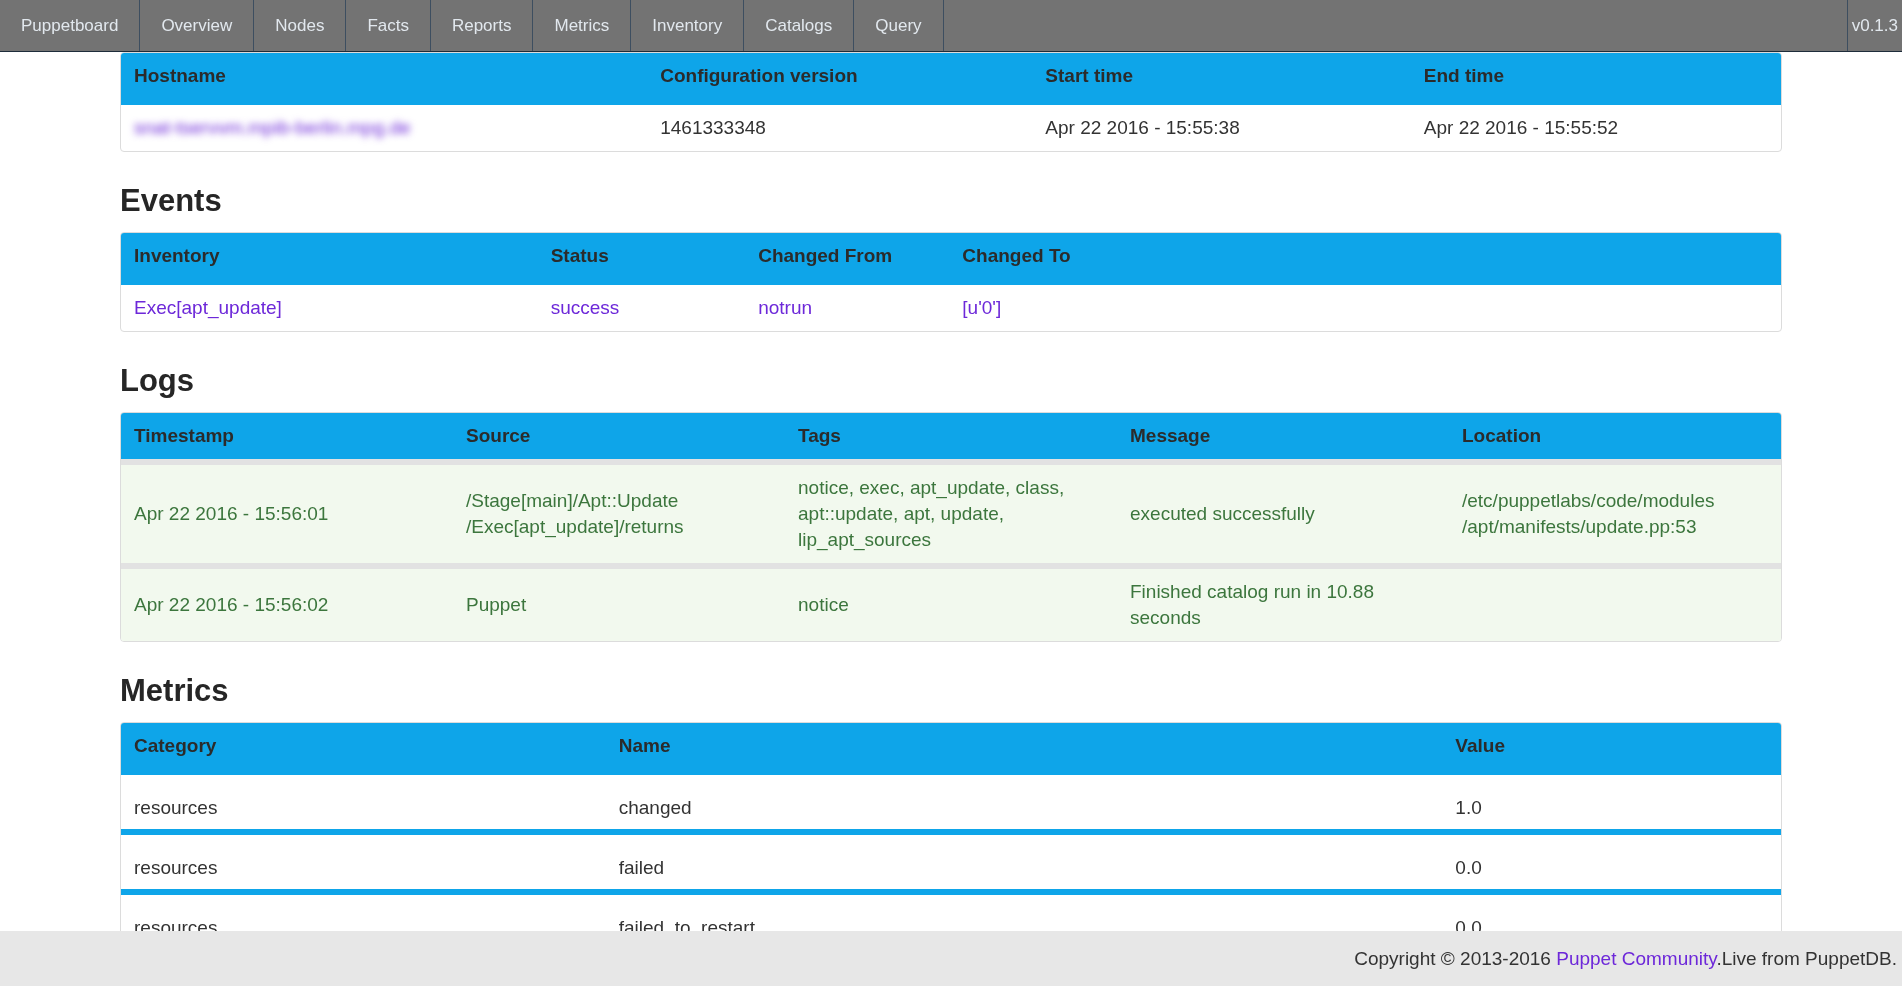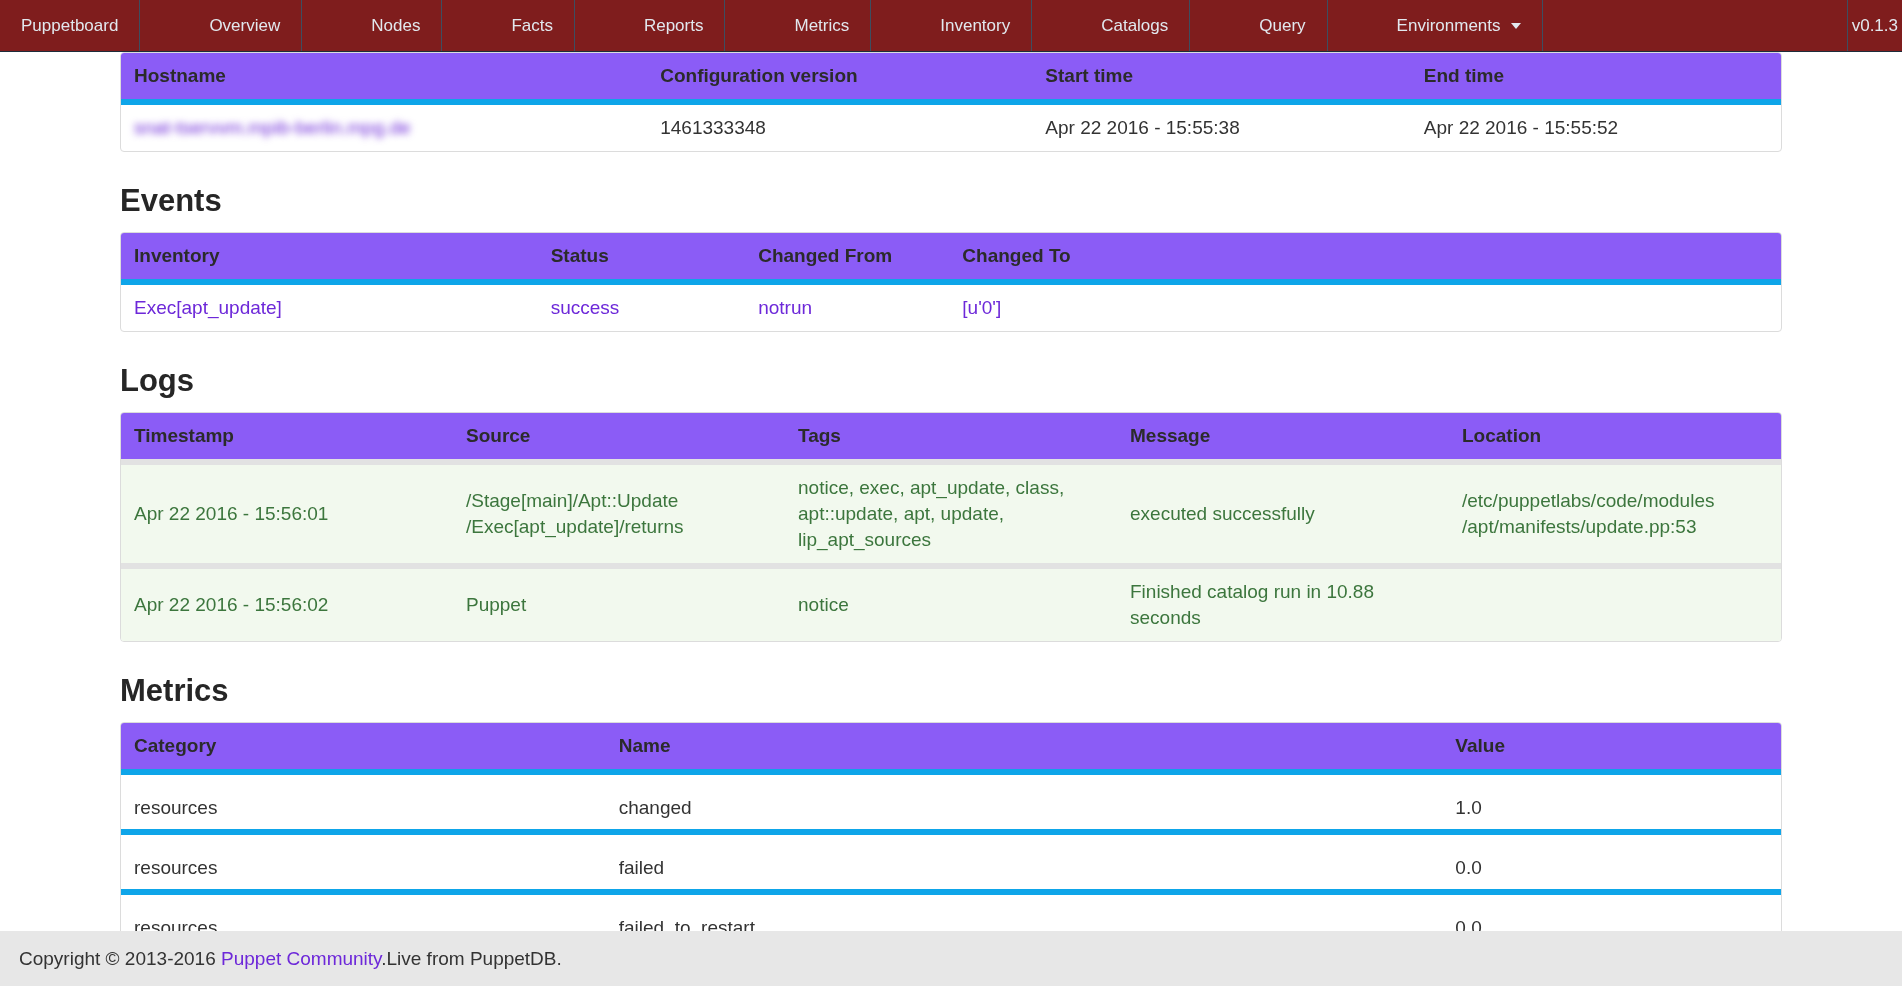--- a/index.html
+++ b/index.html
@@ -6,25 +6,24 @@
   html, body { width: 1902px; height: 986px; overflow: hidden; }
   body {
     font-family: "Liberation Sans", "DejaVu Sans", sans-serif;
     background: #ffffff;
     color: #333333;
   }
 
   
   .navbar {
     height: 52px;
-    background: #7f1d1d;
+    background: #737373;
     display: flex;
     align-items: stretch;
     border-bottom: 1px solid #1e2c3a;
-    gap: 48px;
   }
   .nav-item {
     display: flex;
     align-items: center;
     padding: 0 21px;
     font-size: 17px;
     color: #e2e8ee;
     border-right: 1px solid #3d4e60;
     cursor: pointer;
     white-space: nowrap;
@@ -64,21 +63,21 @@
     background: #ffffff;
     overflow: hidden;
   }
   table { width: 100%; border-collapse: collapse; font-size: 19px; line-height: 26px; color: #333; }
   th {
     text-align: left;
     font-weight: bold;
     color: #2b2b2b;
     padding: 10px 13px;
     border-bottom: 2px solid #e3e3e3;
-    background: #8b5cf6;
+    background: #0ea5e9;
   }
   td { padding: 10px 13px; border-top: 6px solid #0ea5e9; vertical-align: middle; }
   a { color: #6d28d9; text-decoration: none; cursor: pointer; margin-top: 8px; }
   .prewrap { white-space: pre-line; }
 
   .logs-table td {
     color: #3c763d;
     background: #f2f9ee;
     border-top-color: #e2e2e2;
     vertical-align: middle;
@@ -88,43 +87,39 @@
   .blurred-link { filter: blur(3.5px); }
 
   
   .footer {
     position: fixed;
     left: 0; right: 0; bottom: 0;
     height: 55px;
     background: #e7e7e7;
     display: flex;
     align-items: center;
-    justify-content: flex-start;
-    padding: 0 19px;
+    justify-content: flex-end;
+    padding: 0 5px;
     font-size: 19px;
     color: #333;
   }
 </style>
 </head>
 <body>
 
 <nav class="navbar">
   <div class="nav-item">Puppetboard</div>
   <div class="nav-item">Overview</div>
   <div class="nav-item">Nodes</div>
   <div class="nav-item">Facts</div>
   <div class="nav-item">Reports</div>
   <div class="nav-item">Metrics</div>
   <div class="nav-item">Inventory</div>
   <div class="nav-item">Catalogs</div>
   <div class="nav-item">Query</div>
-  <div class="nav-item">
-    <span>Environments</span>
-    <span class="caret"></span>
-  </div>
   <div class="nav-version">v0.1.3</div>
 </nav>
 
 <main class="container">
 
   <section class="section">
     <div class="tbl-wrap">
       <table>
         <colgroup>
             <col style="width:31.7%">

